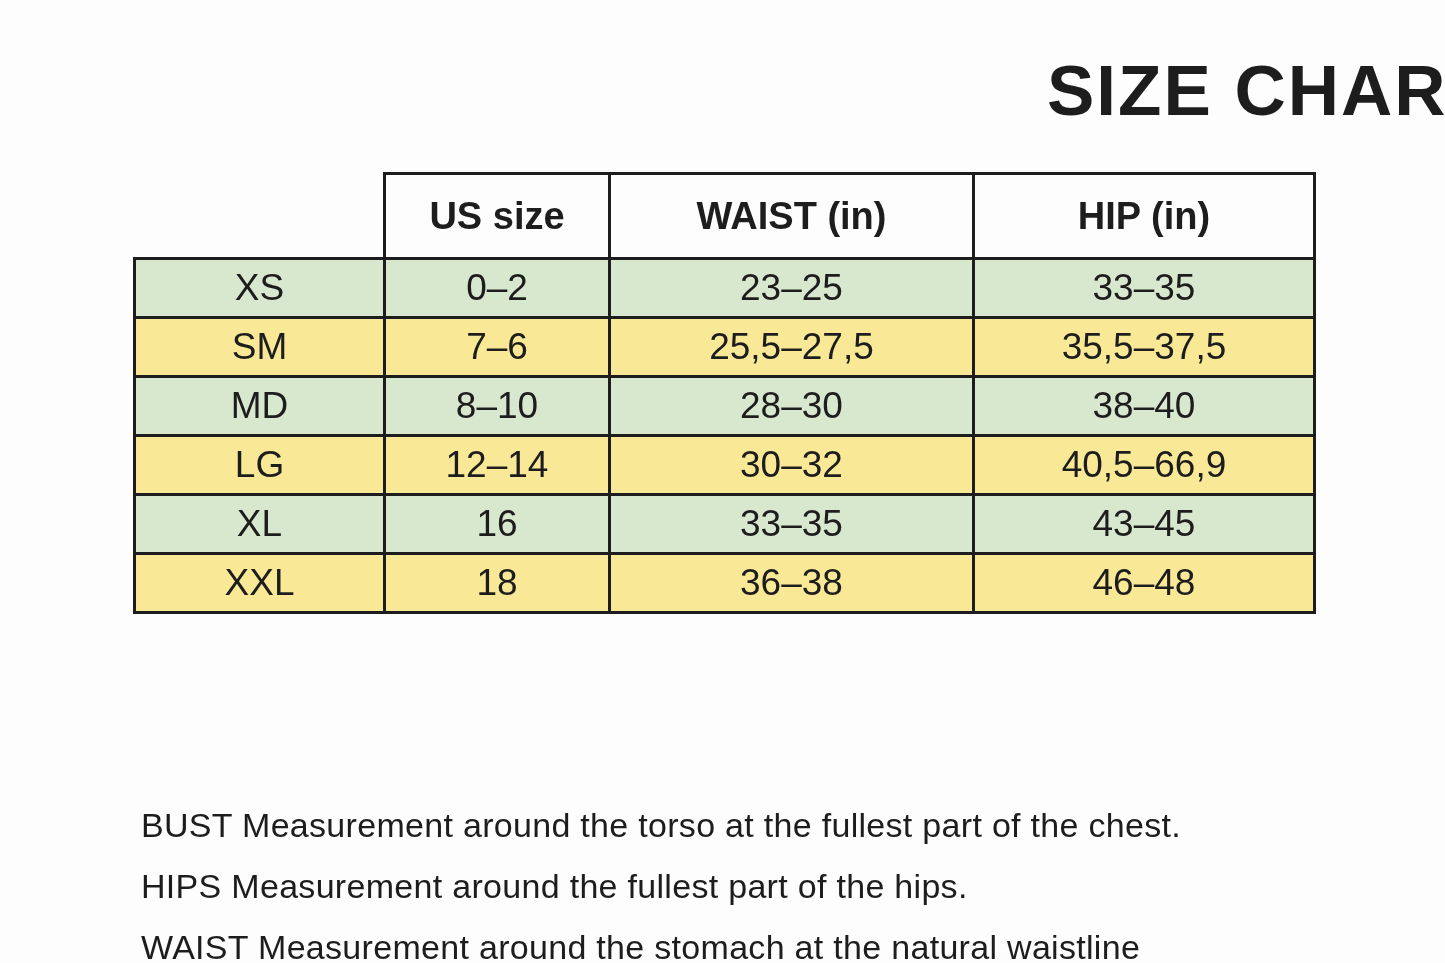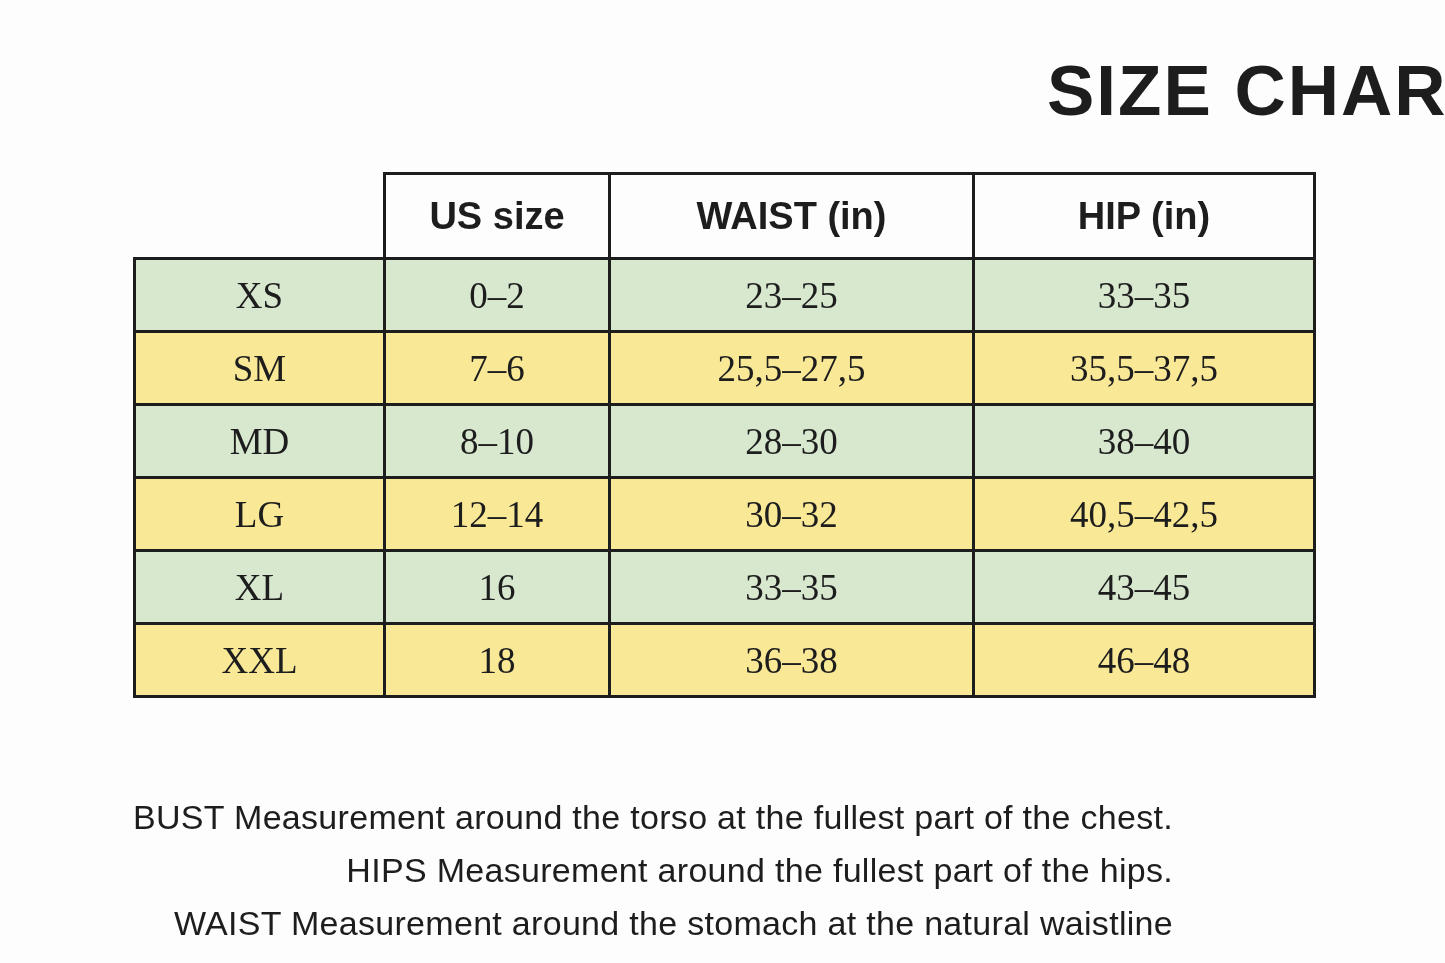--- a/index.html
+++ b/index.html
@@ -52,32 +52,32 @@
   table.size-chart thead tr { height: 85px; }
   table.size-chart thead th {
     font-weight: 700;
     font-size: 38px;
     background: #fdfdfd;
   }
   table.size-chart thead th.spacer-cell {
     border: none;
     background: transparent;
   }
-  table.size-chart tbody tr { height: 73px; font-family: Liberation Serif, serif; }
+  table.size-chart tbody tr { height: 59px; }
   tr.row-green td  { background: #d7e8cf; }
   tr.row-yellow td { background: #f9e996; }
   .notes {
     position: absolute;
     left: 133px;
     top: 791px;
     font-size: 34px;
     line-height: 53px;
     letter-spacing: 0.3px;
   }
-  .notes p { margin: 0; text-align: right; }
+  .notes p { margin: 8px; }
 </style>
 </head>
 <body>
 
 <h1 class="page-title">SIZE CHART</h1>
 
 <table class="size-chart">
   <colgroup>
     <col class="c-size">
       <col class="c-us">
@@ -108,21 +108,21 @@
     <tr class="row-green">
       <td>MD</td>
       <td>8–10</td>
       <td>28–30</td>
       <td>38–40</td>
     </tr>
     <tr class="row-yellow">
       <td>LG</td>
       <td>12–14</td>
       <td>30–32</td>
-      <td>40,5–42,5</td>
+      <td>40,5–66,9</td>
     </tr>
     <tr class="row-green">
       <td>XL</td>
       <td>16</td>
       <td>33–35</td>
       <td>43–45</td>
     </tr>
     <tr class="row-yellow">
       <td>XXL</td>
       <td>18</td>

